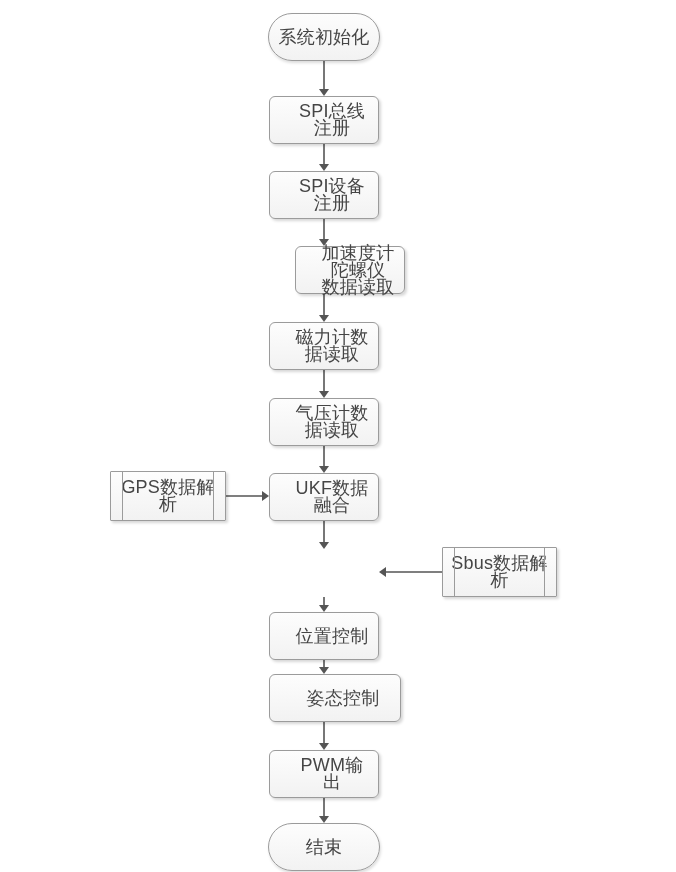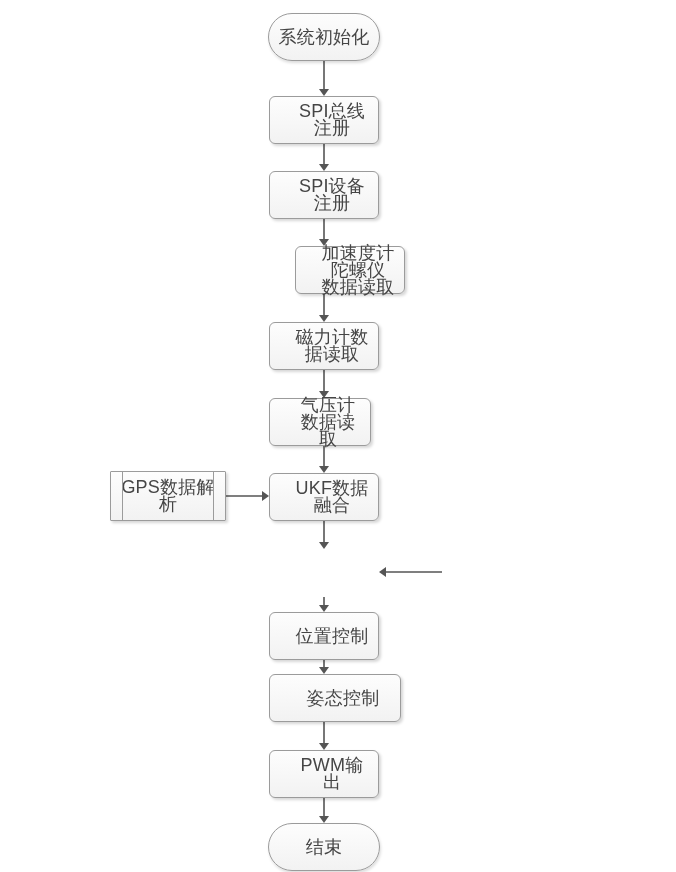--- a/index.html
+++ b/index.html
@@ -128,28 +128,31 @@
     <div class="node process" style="left: 269px; top: 171px; width: 110px; height: 48px;">
       <span class="label">SPI设备注册</span>
     </div>
     <div class="node process" style="left: 269px; top: 246px; width: 110px; height: 48px; margin-left: 26px;">
       <span class="label">加速度计 陀螺仪
 数据读取</span>
     </div>
     <div class="node process" style="left: 269px; top: 322px; width: 110px; height: 48px;">
       <span class="label">磁力计数据读取</span>
     </div>
-    <div class="node process" style="left: 269px; top: 398px; width: 102px; height: 48px;">
+    <div class="node process" style="left: 269px; top: 398px; width: 110px; height: 48px;">
       <span class="label">气压计数据读取</span>
     </div>
     <div class="node process" style="left: 269px; top: 473px; width: 110px; height: 48px;">
       <span class="label">UKF数据融合</span>
     </div>
     <div class="node predefined" style="left: 110px; top: 471px; width: 116px; height: 50px;">
       <span class="label">GPS数据解析</span>
+    </div>
+    <div class="node predefined" style="left: 442px; top: 547px; width: 115px; height: 50px;">
+      <span class="label">Sbus数据解析</span>
     </div>
     <div class="node process" style="left: 269px; top: 612px; width: 110px; height: 48px;">
       <span class="label">位置控制</span>
     </div>
     <div class="node process" style="left: 269px; top: 674px; width: 132px; height: 48px;">
       <span class="label">姿态控制</span>
     </div>
     <div class="node process" style="left: 269px; top: 750px; width: 110px; height: 48px;">
       <span class="label">PWM输出</span>
     </div>

